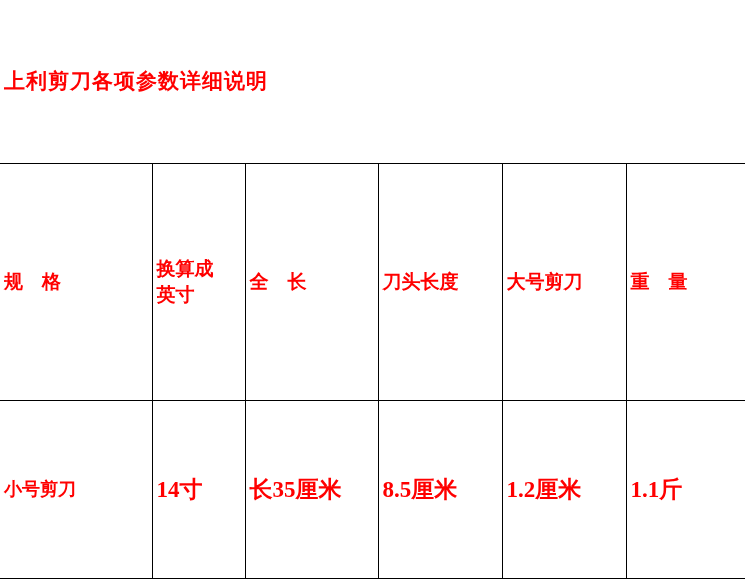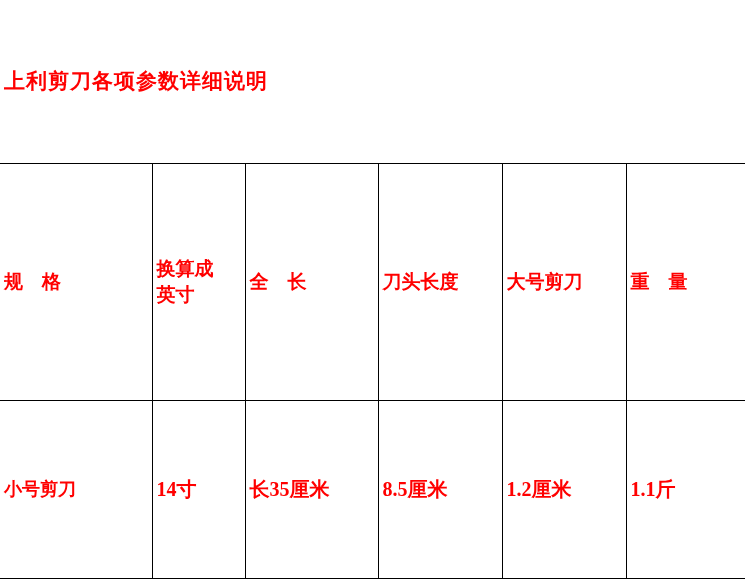--- a/index.html
+++ b/index.html
@@ -50,21 +50,21 @@
   }
   .header-row td:first-child,
   .data-row td:first-child {
     border-left: 0 !important;
   }
   .header-row td:last-child,
   .data-row td:last-child {
     border-right: 0 !important;
   }
   .data-row td {
-    font-size: 20px;
+    font-size: 23px;
     height: 72px;
     line-height: 1.3;
   }
   .data-row td.spec-cell {
     font-size: 18px;
     margin-left: 32px;
   }
   .data-row.last-row td {
     border-bottom: 0 !important;
   }

